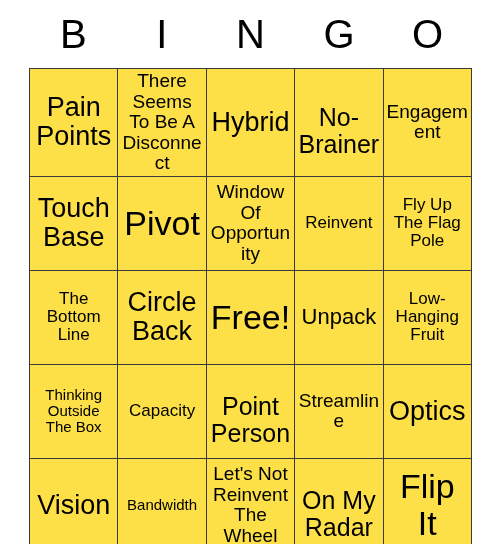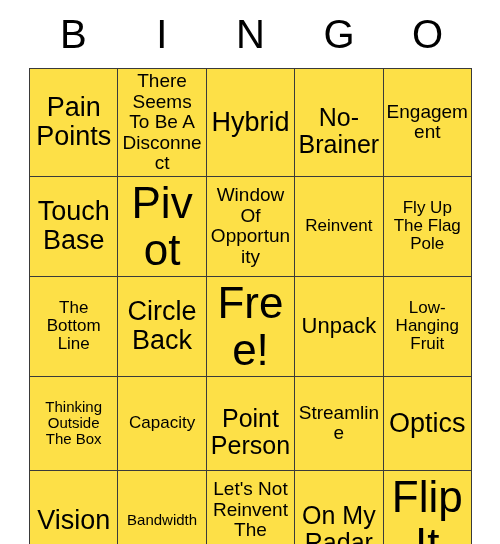--- a/index.html
+++ b/index.html
@@ -57,21 +57,21 @@
     background: #fde047;
     overflow: hidden;
   }
   .cell-text {
     display: block;
     line-height: 1.08;
     word-wrap: break-word;
   }
 
   
-  .fs-xxl { font-size: 44px; }
+  .fs-xxl { font-size: 34px; }
   .fs-xl  { font-size: 27px; }
   .fs-lg  { font-size: 25px; margin-top: 17px; }
   .fs-md  { font-size: 22px; }
   .fs-sm  { font-size: 17px; }
   .fs-xs  { font-size: 15px; text-align: center; }
   .fs-xxs { font-size: 19px; }
 </style>
 </head>
 <body>
 

